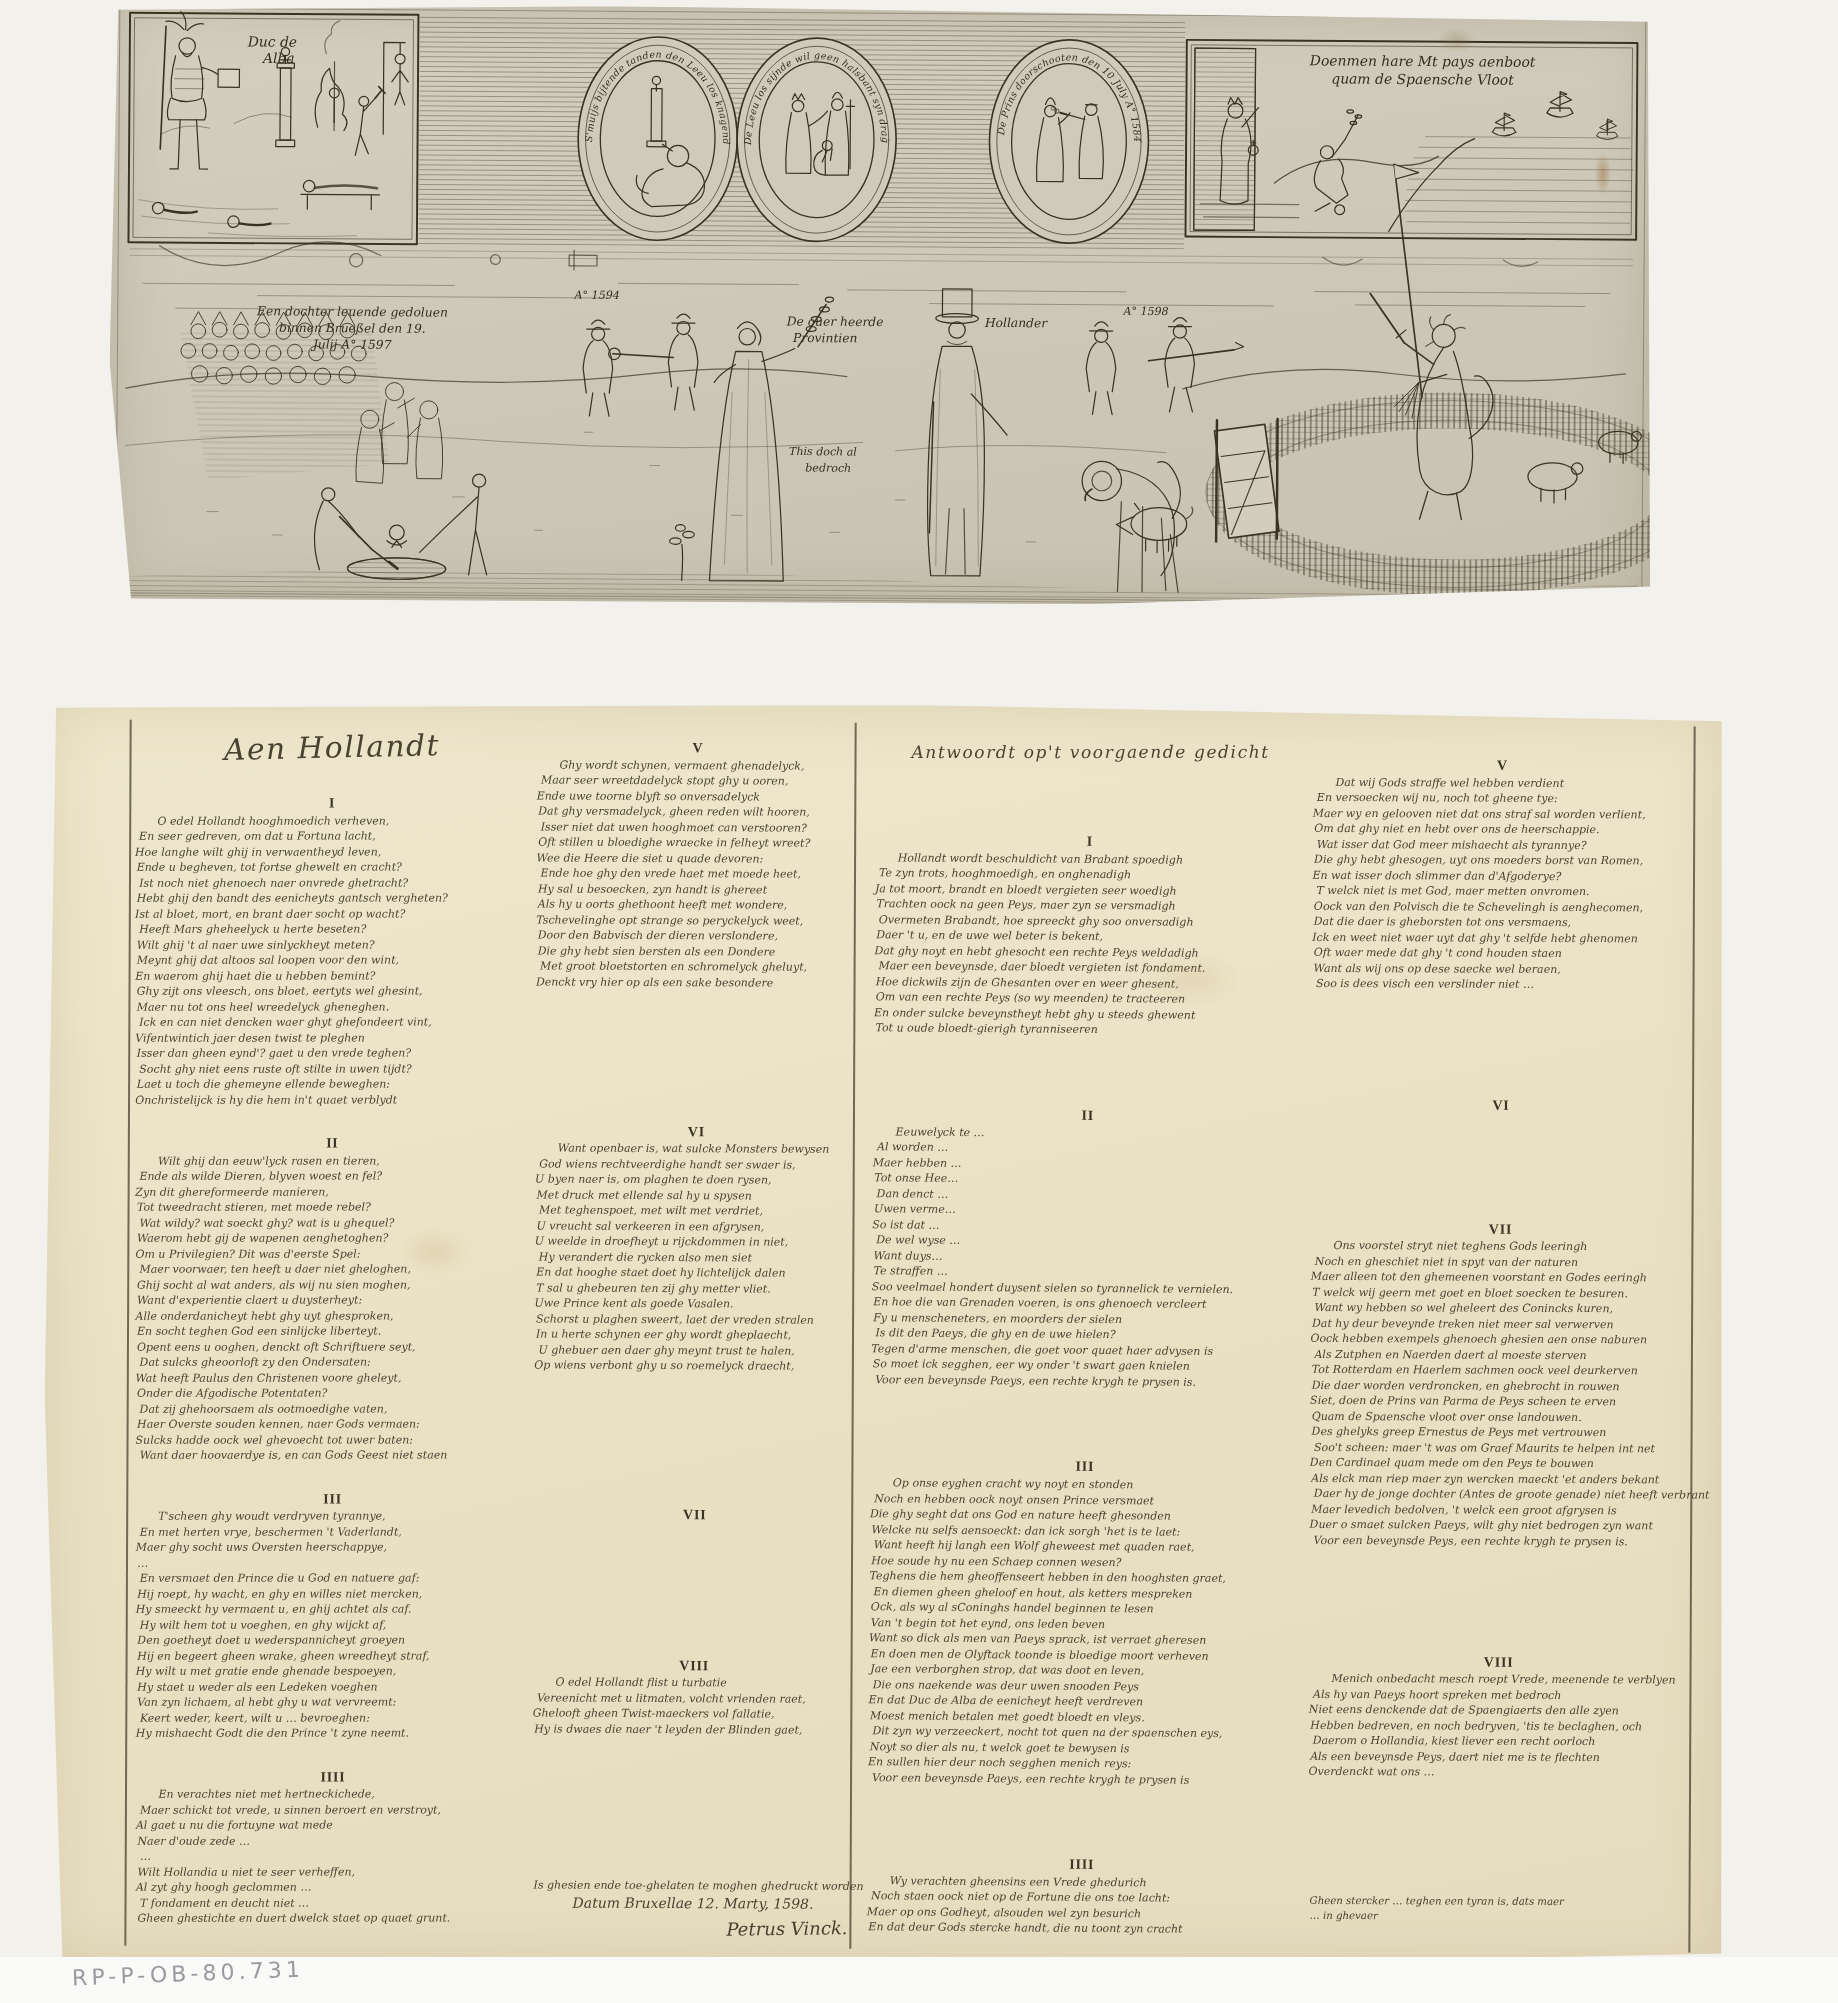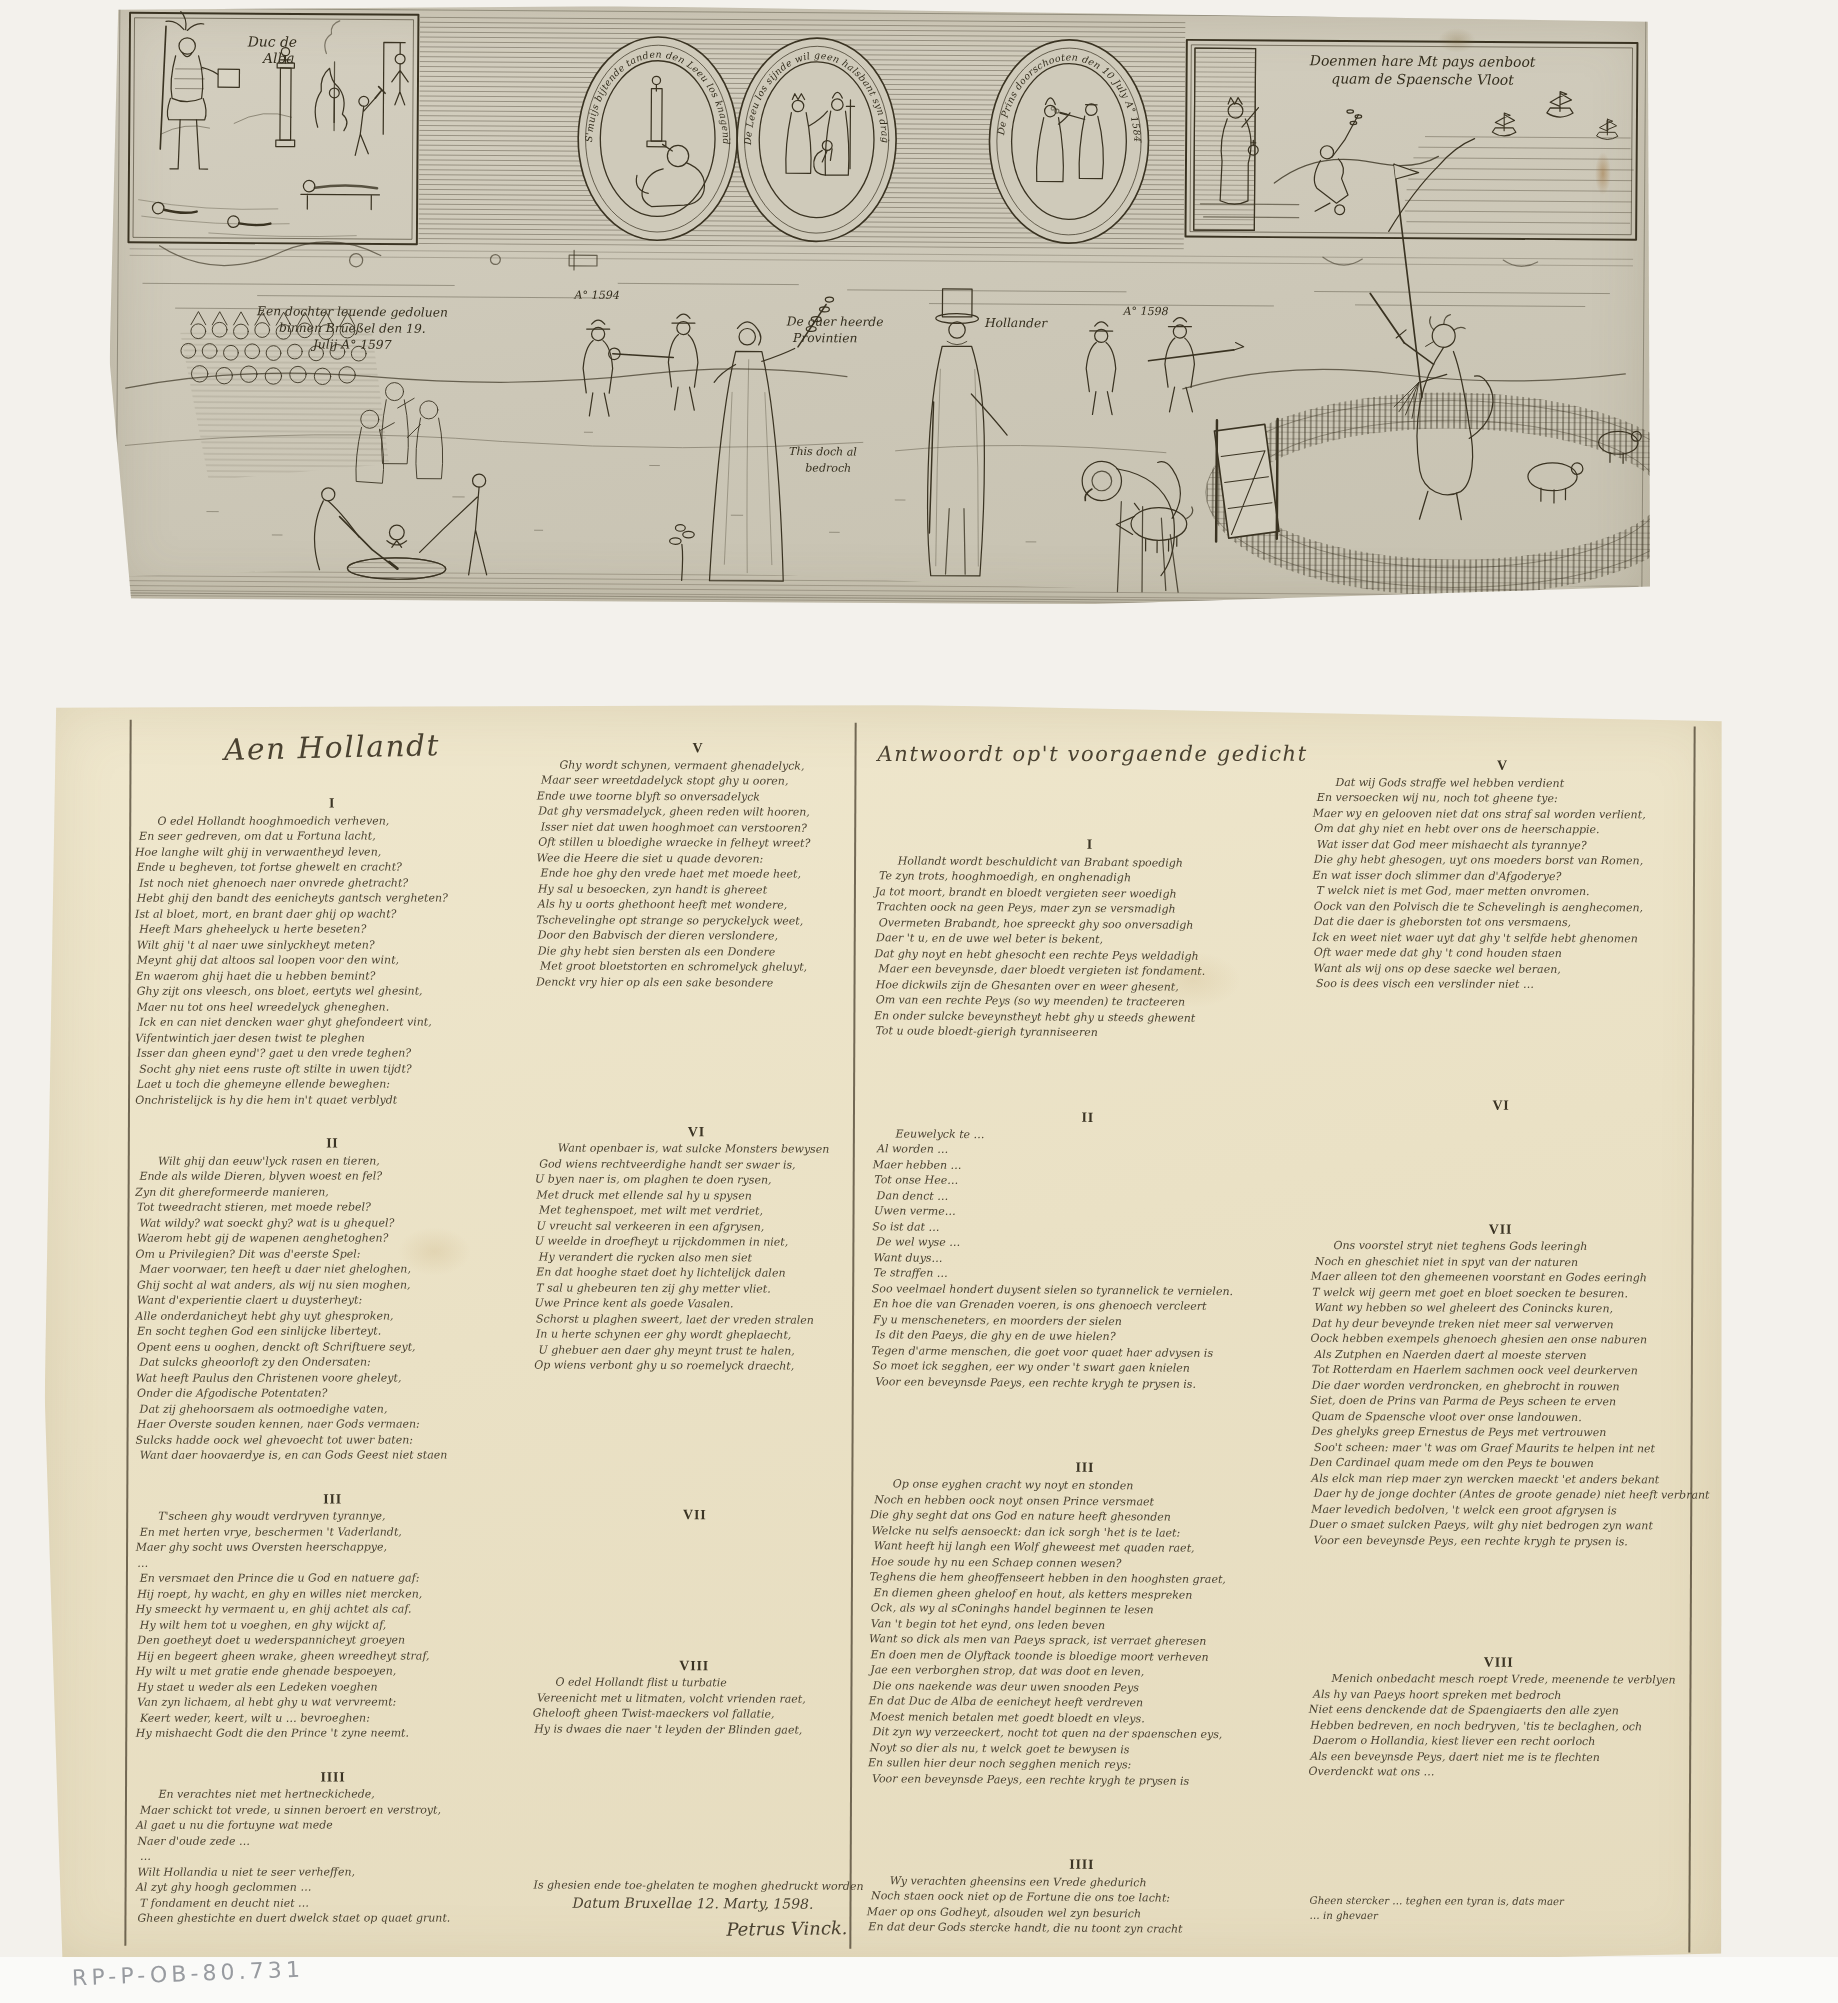--- a/index.html
+++ b/index.html
@@ -30,21 +30,21 @@
     clip-path:polygon(0.5% 0.5%,52% 0%,99.7% 1%,100% 98.4%,55% 100%,1.2% 99.4%,0% 55%);}
   .vrule{position:absolute;top:18px;bottom:21px;width:1.6px;background:rgba(62,52,36,.7);}
   .vrule.r1{left:82px;} .vrule.r2{left:807px;} .vrule.r3{left:1646px;}
   .col{position:absolute;display:flex;flex-direction:column;justify-content:space-between;color:#4a4231;}
   .col1{left:92px;top:28px;width:391px;height:1196px;transform:rotate(-.3deg);}
   .col2{left:491px;top:33px;width:319px;height:1203px;}
   .col3{left:828px;top:36px;width:426px;height:1195px;transform:rotate(.2deg);}
   .col4{left:1267px;top:47px;width:376px;height:1170px;}
   .poem-title{font-style:italic;text-align:center;letter-spacing:1.6px;}
   .poem-title.main{font-size:29.5px;transform:rotate(-1.2deg);margin-bottom:3.3px;}
-  .poem-title.answer{font-size:21px;white-space:nowrap;transform:rotate(-.5deg);margin-bottom:1.6px;}
+  .poem-title.answer{font-size:17px;white-space:nowrap;transform:rotate(-.5deg);margin-bottom:1.6px;}
   .numeral{font-family:"Liberation Serif",serif;font-weight:700;font-style:normal;font-size:14px;
     text-align:center;letter-spacing:0.8px;color:#3c3525;margin:3.3px 0 1.6px 0;}
   .line{font-style:italic;font-size:11px;line-height:15.5px;white-space:nowrap;}
   .line.first{text-indent:21px;}
   .stanza .line:nth-child(3n){margin-left:2.5px;}
   .stanza .line:nth-child(4n){margin-left:-1.6px;}
   .col-footer{margin-top:11.5px;}
   .approbation{font-style:italic;font-size:11px;white-space:nowrap;}
   .dateline{font-style:italic;font-size:14px;text-align:center;margin-top:3.3px;}
   .signature{font-style:italic;font-size:18px;text-align:right;margin-top:8.2px;padding-right:4.9px;transform:rotate(-1deg);}
@@ -444,21 +444,21 @@
     <div class="col col1">
         <div class="poem-title main">Aen Hollandt</div>
         <div class="stanza">
           <div class="numeral">I</div>
           <div class="line first">O edel Hollandt hooghmoedich verheven,</div>
           <div class="line">En seer gedreven, om dat u Fortuna lacht,</div>
           <div class="line">Hoe langhe wilt ghij in verwaentheyd leven,</div>
           <div class="line">Ende u begheven, tot fortse ghewelt en cracht?</div>
           <div class="line">Ist noch niet ghenoech naer onvrede ghetracht?</div>
           <div class="line">Hebt ghij den bandt des eenicheyts gantsch vergheten?</div>
-          <div class="line">Ist al bloet, mort, en brant daer ghij op wacht?</div>
+          <div class="line">Ist al bloet, mort, en brant daer socht op wacht?</div>
           <div class="line">Heeft Mars gheheelyck u herte beseten?</div>
           <div class="line">Wilt ghij 't al naer uwe sinlyckheyt meten?</div>
           <div class="line">Meynt ghij dat altoos sal loopen voor den wint,</div>
           <div class="line">En waerom ghij haet die u hebben bemint?</div>
           <div class="line">Ghy zijt ons vleesch, ons bloet, eertyts wel ghesint,</div>
           <div class="line">Maer nu tot ons heel wreedelyck gheneghen.</div>
           <div class="line">Ick en can niet dencken waer ghyt ghefondeert vint,</div>
           <div class="line">Vifentwintich jaer desen twist te pleghen</div>
           <div class="line">Isser dan gheen eynd'? gaet u den vrede teghen?</div>
           <div class="line">Socht ghy niet eens ruste oft stilte in uwen tijdt?</div>

